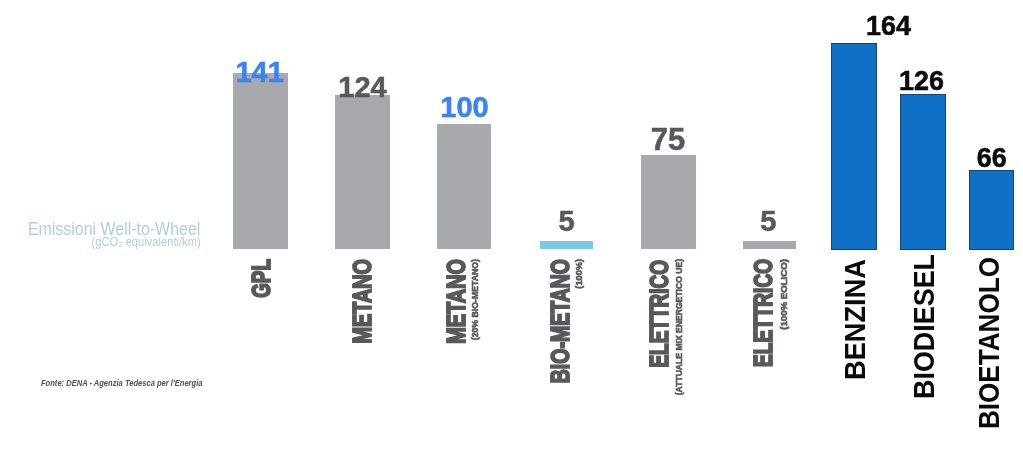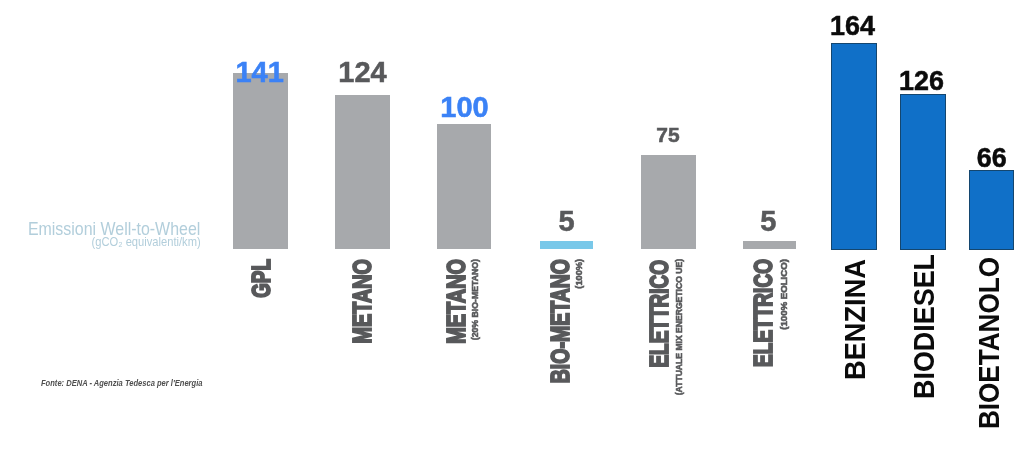--- a/index.html
+++ b/index.html
@@ -41,58 +41,58 @@
 
   <div id="source" style="transform:scaleX(0.796)"><span>Fonte: DENA - Agenzia Tedesca per l'Energia</span></div>
 
   <div id="bars">
       <div class="bar" style="left: 233.3px; width: 54.9px; top: 73px; height: 175.6px; background: rgb(167, 169, 172);"></div>
       <div class="val" style="left: 199.6px; width: 120px; top: 58px; font-size: 29px; color: #3b82f6; text-align: center;"><span style="display: inline-block; transform: scaleX(1); -webkit-text-stroke: 0.55px currentcolor;">141</span></div>
       <div class="cat" style="left: 248px; top: 258.6px; transform: rotate(-90deg) translateX(-100%); color: rgb(88, 89, 91);">
         <span class="main" style="font-size: 25.986px; transform: scaleX(0.727); transform-origin: 100% 50%; -webkit-text-stroke: 1.9px currentcolor;">GPL</span>
       </div>
       <div class="bar" style="left: 334.9px; width: 54.9px; top: 94.7px; height: 153.9px; background: rgb(167, 169, 172);"></div>
-      <div class="val" style="left: 302.5px; width: 120px; top: 58px; font-size: 29px; color: rgb(88, 89, 91);"><span style="display: inline-block; transform: scaleX(1); -webkit-text-stroke: 0.55px currentcolor;">124</span></div>
+      <div class="val" style="left: 302.5px; width: 120px; top: 73px; font-size: 29px; color: rgb(88, 89, 91);"><span style="display: inline-block; transform: scaleX(1); -webkit-text-stroke: 0.55px currentcolor;">124</span></div>
       <div class="cat" style="left: 348.8px; top: 259.4px; transform: rotate(-90deg) translateX(-100%); color: rgb(88, 89, 91);">
         <span class="main" style="font-size: 25.986px; transform: scaleX(0.764); transform-origin: 100% 50%; -webkit-text-stroke: 1.9px currentcolor;">METANO</span>
       </div>
       <div class="bar" style="left: 436.7px; width: 54.5px; top: 123.9px; height: 124.7px; background: rgb(167, 169, 172);"></div>
       <div class="val" style="left: 404.5px; width: 120px; top: 92.7px; font-size: 29px; color: #3b82f6;"><span style="display: inline-block; transform: scaleX(1); -webkit-text-stroke: 0.55px currentcolor;">100</span></div>
       <div class="cat" style="left: 442.6px; top: 259px; transform: rotate(-90deg) translateX(-100%); color: rgb(88, 89, 91);">
         <span class="main" style="font-size: 26.238px; transform: scaleX(0.759); transform-origin: 100% 50%; -webkit-text-stroke: 1.9px currentcolor;">METANO</span>
       </div>
       <div class="cat" style="left: 471.1px; top: 259.2px; transform: rotate(-90deg) translateX(-100%); color: rgb(88, 89, 91);">
         <span class="sub" style="font-size: 8.6px; transform: scaleX(1.015); transform-origin: 100% 50%; -webkit-text-stroke: 0.55px currentcolor;">(20% BIO-METANO)</span>
       </div>
       <div class="bar" style="left: 539.7px; width: 53.2px; top: 241.4px; height: 7.2px; background: rgb(121, 200, 233);"></div>
       <div class="val" style="left: 506.6px; width: 120px; top: 206.7px; font-size: 29px; color: rgb(88, 89, 91);"><span style="display: inline-block; transform: scaleX(1); -webkit-text-stroke: 0.55px currentcolor;">5</span></div>
       <div class="cat" style="left: 546.7px; top: 259px; transform: rotate(-90deg) translateX(-100%); color: rgb(88, 89, 91);">
         <span class="main" style="font-size: 26.652px; transform: scaleX(0.732); transform-origin: 100% 50%; -webkit-text-stroke: 1.9px currentcolor;">BIO-METANO</span>
       </div>
       <div class="cat" style="left: 574.7px; top: 259px; transform: rotate(-90deg) translateX(-100%); color: rgb(88, 89, 91);">
         <span class="sub" style="font-size: 8.6px; transform: scaleX(1.07); transform-origin: 100% 50%; -webkit-text-stroke: 0.55px currentcolor;">(100%)</span>
       </div>
       <div class="bar" style="left: 640.9px; width: 55.3px; top: 155.3px; height: 93.3px; background: rgb(167, 169, 172);"></div>
-      <div class="val" style="left: 607.9px; width: 120px; top: 124px; font-size: 21px; color: rgb(88, 89, 91);"><span style="display: inline-block; transform: scaleX(1); -webkit-text-stroke: 0.55px currentcolor;">75</span></div>
+      <div class="val" style="left: 607.9px; width: 120px; top: 124px; font-size: 31px; color: rgb(88, 89, 91);"><span style="display: inline-block; transform: scaleX(1); -webkit-text-stroke: 0.55px currentcolor;">75</span></div>
       <div class="cat" style="left: 645.8px; top: 260px; transform: rotate(-90deg) translateX(-100%); color: rgb(88, 89, 91);">
         <span class="main" style="font-size: 25.986px; transform: scaleX(0.731); transform-origin: 100% 50%; -webkit-text-stroke: 1.9px currentcolor;">ELETTRICO</span>
       </div>
       <div class="cat" style="left: 674.7px; top: 259px; transform: rotate(-90deg) translateX(-100%); color: rgb(88, 89, 91);">
         <span class="sub" style="font-size: 8.6px; transform: scaleX(0.999); transform-origin: 100% 50%; -webkit-text-stroke: 0.55px currentcolor;">(ATTUALE MIX ENERGETICO UE)</span>
       </div>
       <div class="bar" style="left: 743.3px; width: 52.3px; top: 241.4px; height: 7.2px; background: rgb(167, 169, 172);"></div>
       <div class="val" style="left: 708.4px; width: 120px; top: 206.9px; font-size: 29px; color: rgb(88, 89, 91);"><span style="display: inline-block; transform: scaleX(1); -webkit-text-stroke: 0.55px currentcolor;">5</span></div>
       <div class="cat" style="left: 750.9px; top: 259px; transform: rotate(-90deg) translateX(-100%); color: rgb(88, 89, 91);">
         <span class="main" style="font-size: 25.686px; transform: scaleX(0.742); transform-origin: 100% 50%; -webkit-text-stroke: 1.9px currentcolor;">ELETTRICO</span>
       </div>
       <div class="cat" style="left: 780.4px; top: 258.6px; transform: rotate(-90deg) translateX(-100%); color: rgb(88, 89, 91);">
         <span class="sub" style="font-size: 8.6px; transform: scaleX(1.123); transform-origin: 100% 50%; -webkit-text-stroke: 0.55px currentcolor;">(100% EOLICO)</span>
       </div>
       <div class="bar" style="left: 831.2px; width: 46.1px; top: 42.5px; height: 207.1px; background: rgb(16, 112, 200); box-shadow: rgb(20, 70, 111) 0px 0px 0px 1px inset;"></div>
-      <div class="val" style="left: 792.5px; width: 120px; top: 11.1px; font-size: 28.2px; color: rgb(11, 11, 11);"><span style="display: inline-block; transform: scaleX(0.955); -webkit-text-stroke: 0.55px currentcolor;">164</span></div>
+      <div class="val" style="left: 792.5px; width: 120px; top: 11.1px; font-size: 28.2px; color: rgb(11, 11, 11); text-align: right;"><span style="display: inline-block; transform: scaleX(0.955); -webkit-text-stroke: 0.55px currentcolor;">164</span></div>
       <div class="cat" style="left: 840.9px; top: 258.6px; transform: rotate(-90deg) translateX(-100%); color: rgb(11, 11, 11);">
         <span class="main" style="font-size: 29px; transform: scaleX(0.939); transform-origin: 100% 50%;">BENZINA</span>
       </div>
       <div class="bar" style="left: 900.2px; width: 45.7px; top: 93.9px; height: 155.7px; background: rgb(16, 112, 200); box-shadow: rgb(20, 70, 111) 0px 0px 0px 1px inset;"></div>
       <div class="val" style="left: 862px; width: 120px; top: 65.7px; font-size: 28.2px; color: rgb(11, 11, 11);"><span style="display: inline-block; transform: scaleX(0.955); -webkit-text-stroke: 0.55px currentcolor;">126</span></div>
       <div class="cat" style="left: 908.9px; top: 253.7px; transform: rotate(-90deg) translateX(-100%); color: rgb(11, 11, 11);">
         <span class="main" style="font-size: 29.6px; transform: scaleX(0.909); transform-origin: 100% 50%;">BIODIESEL</span>
       </div>
       <div class="bar" style="left: 968.8px; width: 45px; top: 170.1px; height: 79.5px; background: rgb(16, 112, 200); box-shadow: rgb(20, 70, 111) 0px 0px 0px 1px inset;"></div>
       <div class="val" style="left: 931.2px; width: 120px; top: 142.5px; font-size: 28.2px; color: rgb(11, 11, 11);"><span style="display: inline-block; transform: scaleX(0.955); -webkit-text-stroke: 0.55px currentcolor;">66</span></div>

